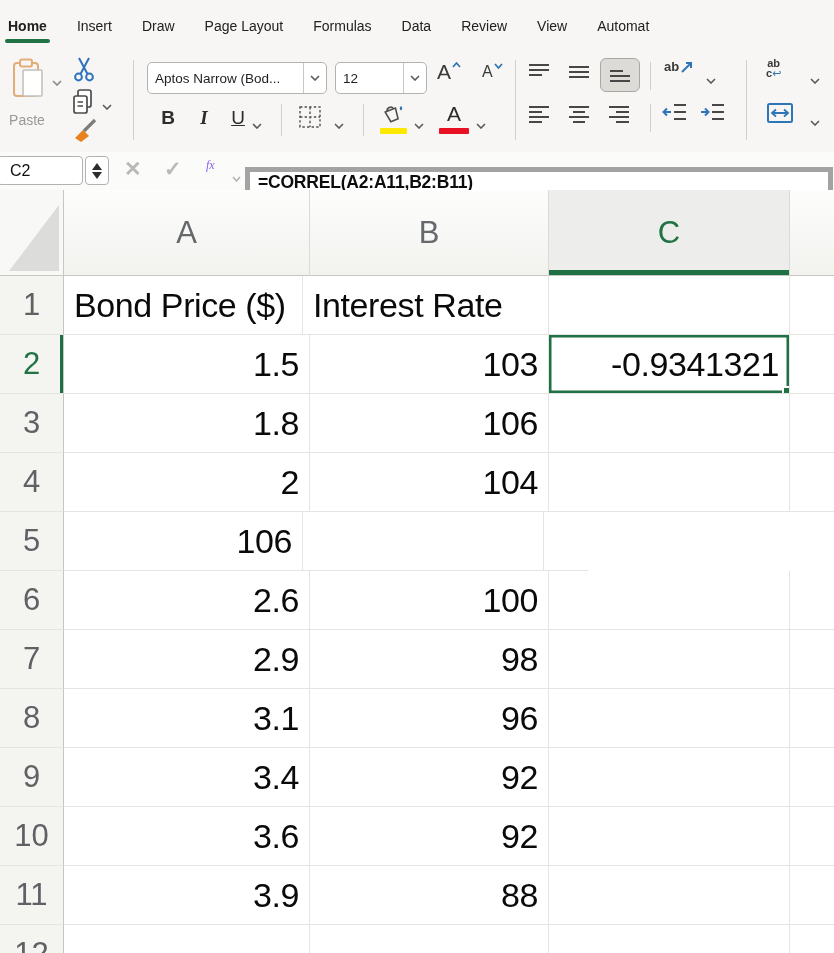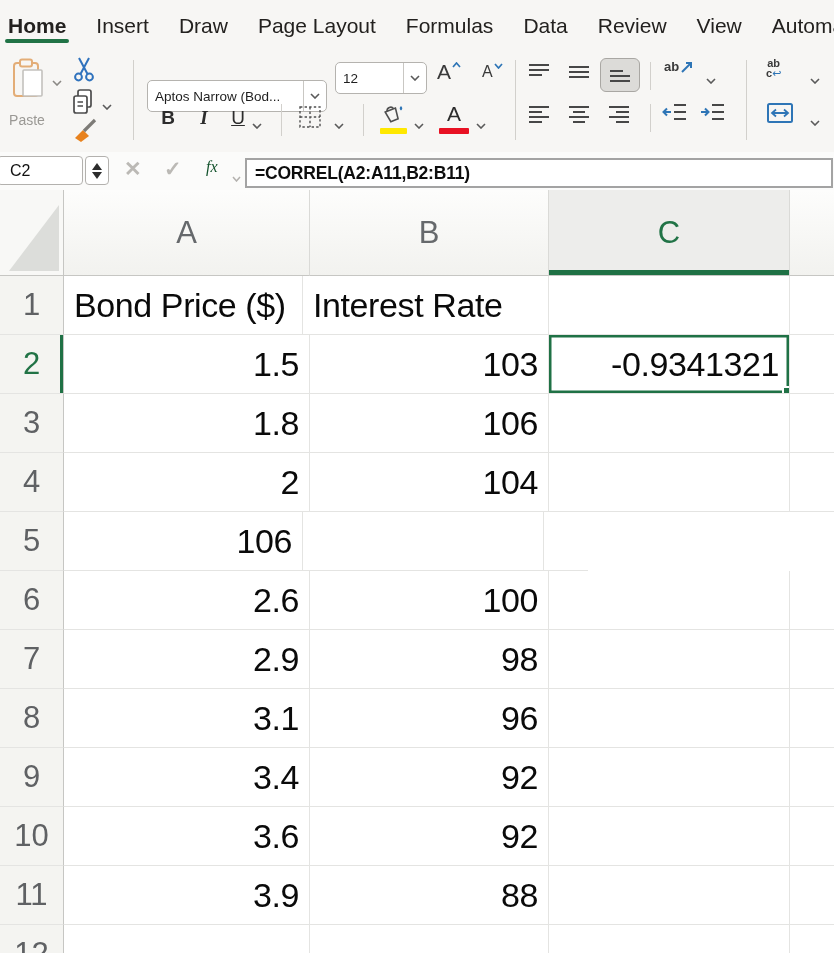--- a/index.html
+++ b/index.html
@@ -2,21 +2,21 @@
 <html><head>
 <meta charset="utf-8">
 <style>
   html,body{margin:0;padding:0}
   body{width:834px;height:953px;overflow:hidden;position:relative;background:#fff;
        font-family:"Liberation Sans",sans-serif;-webkit-font-smoothing:antialiased}
 
   
   .menubar{position:absolute;top:0;left:0;width:834px;height:52px;background:#f7f6f4;
            display:flex;align-items:center;gap:30px;padding-left:8px;white-space:nowrap;overflow:hidden}
-  .tab{font-size:21px;color:#23211f;position:relative;height:52px;display:flex;align-items:center;cursor:default}
+  .tab{font-size:14px;color:#23211f;position:relative;height:52px;display:flex;align-items:center;cursor:default}
   .tab.bold{font-weight:400}
   .tab.active{font-weight:700}
   .tab.active::after{content:"";position:absolute;left:-3px;right:-3px;bottom:9px;height:4.5px;
                      border-radius:3px;background:#217346}
 
   
   .ribbon{position:absolute;top:52px;left:0;width:834px;height:100px;background:#f7f6f4;
           border-bottom:1px solid #d8d6d2}
   .ribbon .abs{position:absolute}
   .vdiv{position:absolute;width:1px;background:#d2d0cc}
@@ -43,23 +43,23 @@
         border-bottom:2px solid #c3c2bf}
   .namebox{position:absolute;left:-3px;top:4px;width:86px;height:29px;background:#fff;
            border:1px solid #b3b1ae;border-radius:4px;display:flex;align-items:center;
            padding-left:12px;font-size:16px;color:#111;box-sizing:border-box}
   .stepper{position:absolute;left:85px;top:4px;width:24px;height:29px;background:#fff;
            border:1px solid #b3b1ae;border-radius:4px;box-sizing:border-box;
            display:flex;flex-direction:column;align-items:center;justify-content:center;gap:2px}
   .tri-up{width:0;height:0;border-left:5px solid transparent;border-right:5px solid transparent;border-bottom:7px solid #2c2c2c}
   .tri-dn{width:0;height:0;border-left:5px solid transparent;border-right:5px solid transparent;border-top:7px solid #2c2c2c}
   .fbtn{position:absolute;top:5px;font-size:21px;color:#bbb9b5;font-weight:600}
-  .fx{position:absolute;top:6px;font-family:"Liberation Serif",serif;font-style:italic;font-size:16px;color:#14532d}
-  .finput{position:absolute;left:245px;top:6px;width:588px;height:30px;background:#fff;
-          border:2px solid #a3a3a3;box-sizing:border-box;display:flex;align-items:center;
+  .fx{position:absolute;top:6px;font-family:"Liberation Serif",serif;font-style:italic;font-size:12px;color:#8b5cf6}
+  .finput{position:absolute;left:245px;top:15px;width:588px;height:30px;background:#fff;
+          border:5px solid #a3a3a3;box-sizing:border-box;display:flex;align-items:center;
           padding-left:8px;font-size:17.5px;font-weight:600;color:#0d0d0d;letter-spacing:-0.2px}
 
   
   .grid{position:absolute;top:190px;left:0;width:834px;height:763px;overflow:hidden;background:#fff}
   .hdr-row{display:flex;height:86px}
   .corner{width:64px;box-sizing:border-box;background:#f8f8f6;border-right:1px solid #c6c6c3;
           border-bottom:1px solid #c6c6c3;position:relative}
   .corner::after{content:"";position:absolute;right:4px;bottom:4px;width:0;height:0;
                  border-left:50px solid transparent;border-bottom:66px solid #dcddda}
   .colhdr{box-sizing:border-box;background:linear-gradient(#fdfdfc,#f2f2ef);
@@ -144,21 +144,21 @@
     <span>
       <svg width="28" height="26" viewBox="0 0 28 26">
         <path d="M3 22 L11 14 L17 20 L9 26 Z" fill="#e8821e"></path>
         <path d="M12 15 L23 4" stroke="#7d7b77" stroke-width="3.2"></path>
       </svg>
     </span>
   </div>
 
   <div class="vdiv" style="left:133px;top:8px;height:80px"></div>
 
-  <div class="selbox" style="left:147px;top:28px;width:178px">
+  <div class="selbox" style="left:147px;top:10px;width:178px">
     <span class="txt">Aptos Narrow (Bod...</span>
     <span class="chev">
       <svg width="10" height="6" viewBox="0 0 10 6">
           <path d="M1 1 L5 5 L9 1" stroke="#5a5a5a" stroke-width="1.6" fill="none"></path>
         </svg>
     </span>
   </div>
   <div class="selbox" style="left:335px;top:10px;width:90px">
     <span class="txt">12</span>
     <span class="chev">

